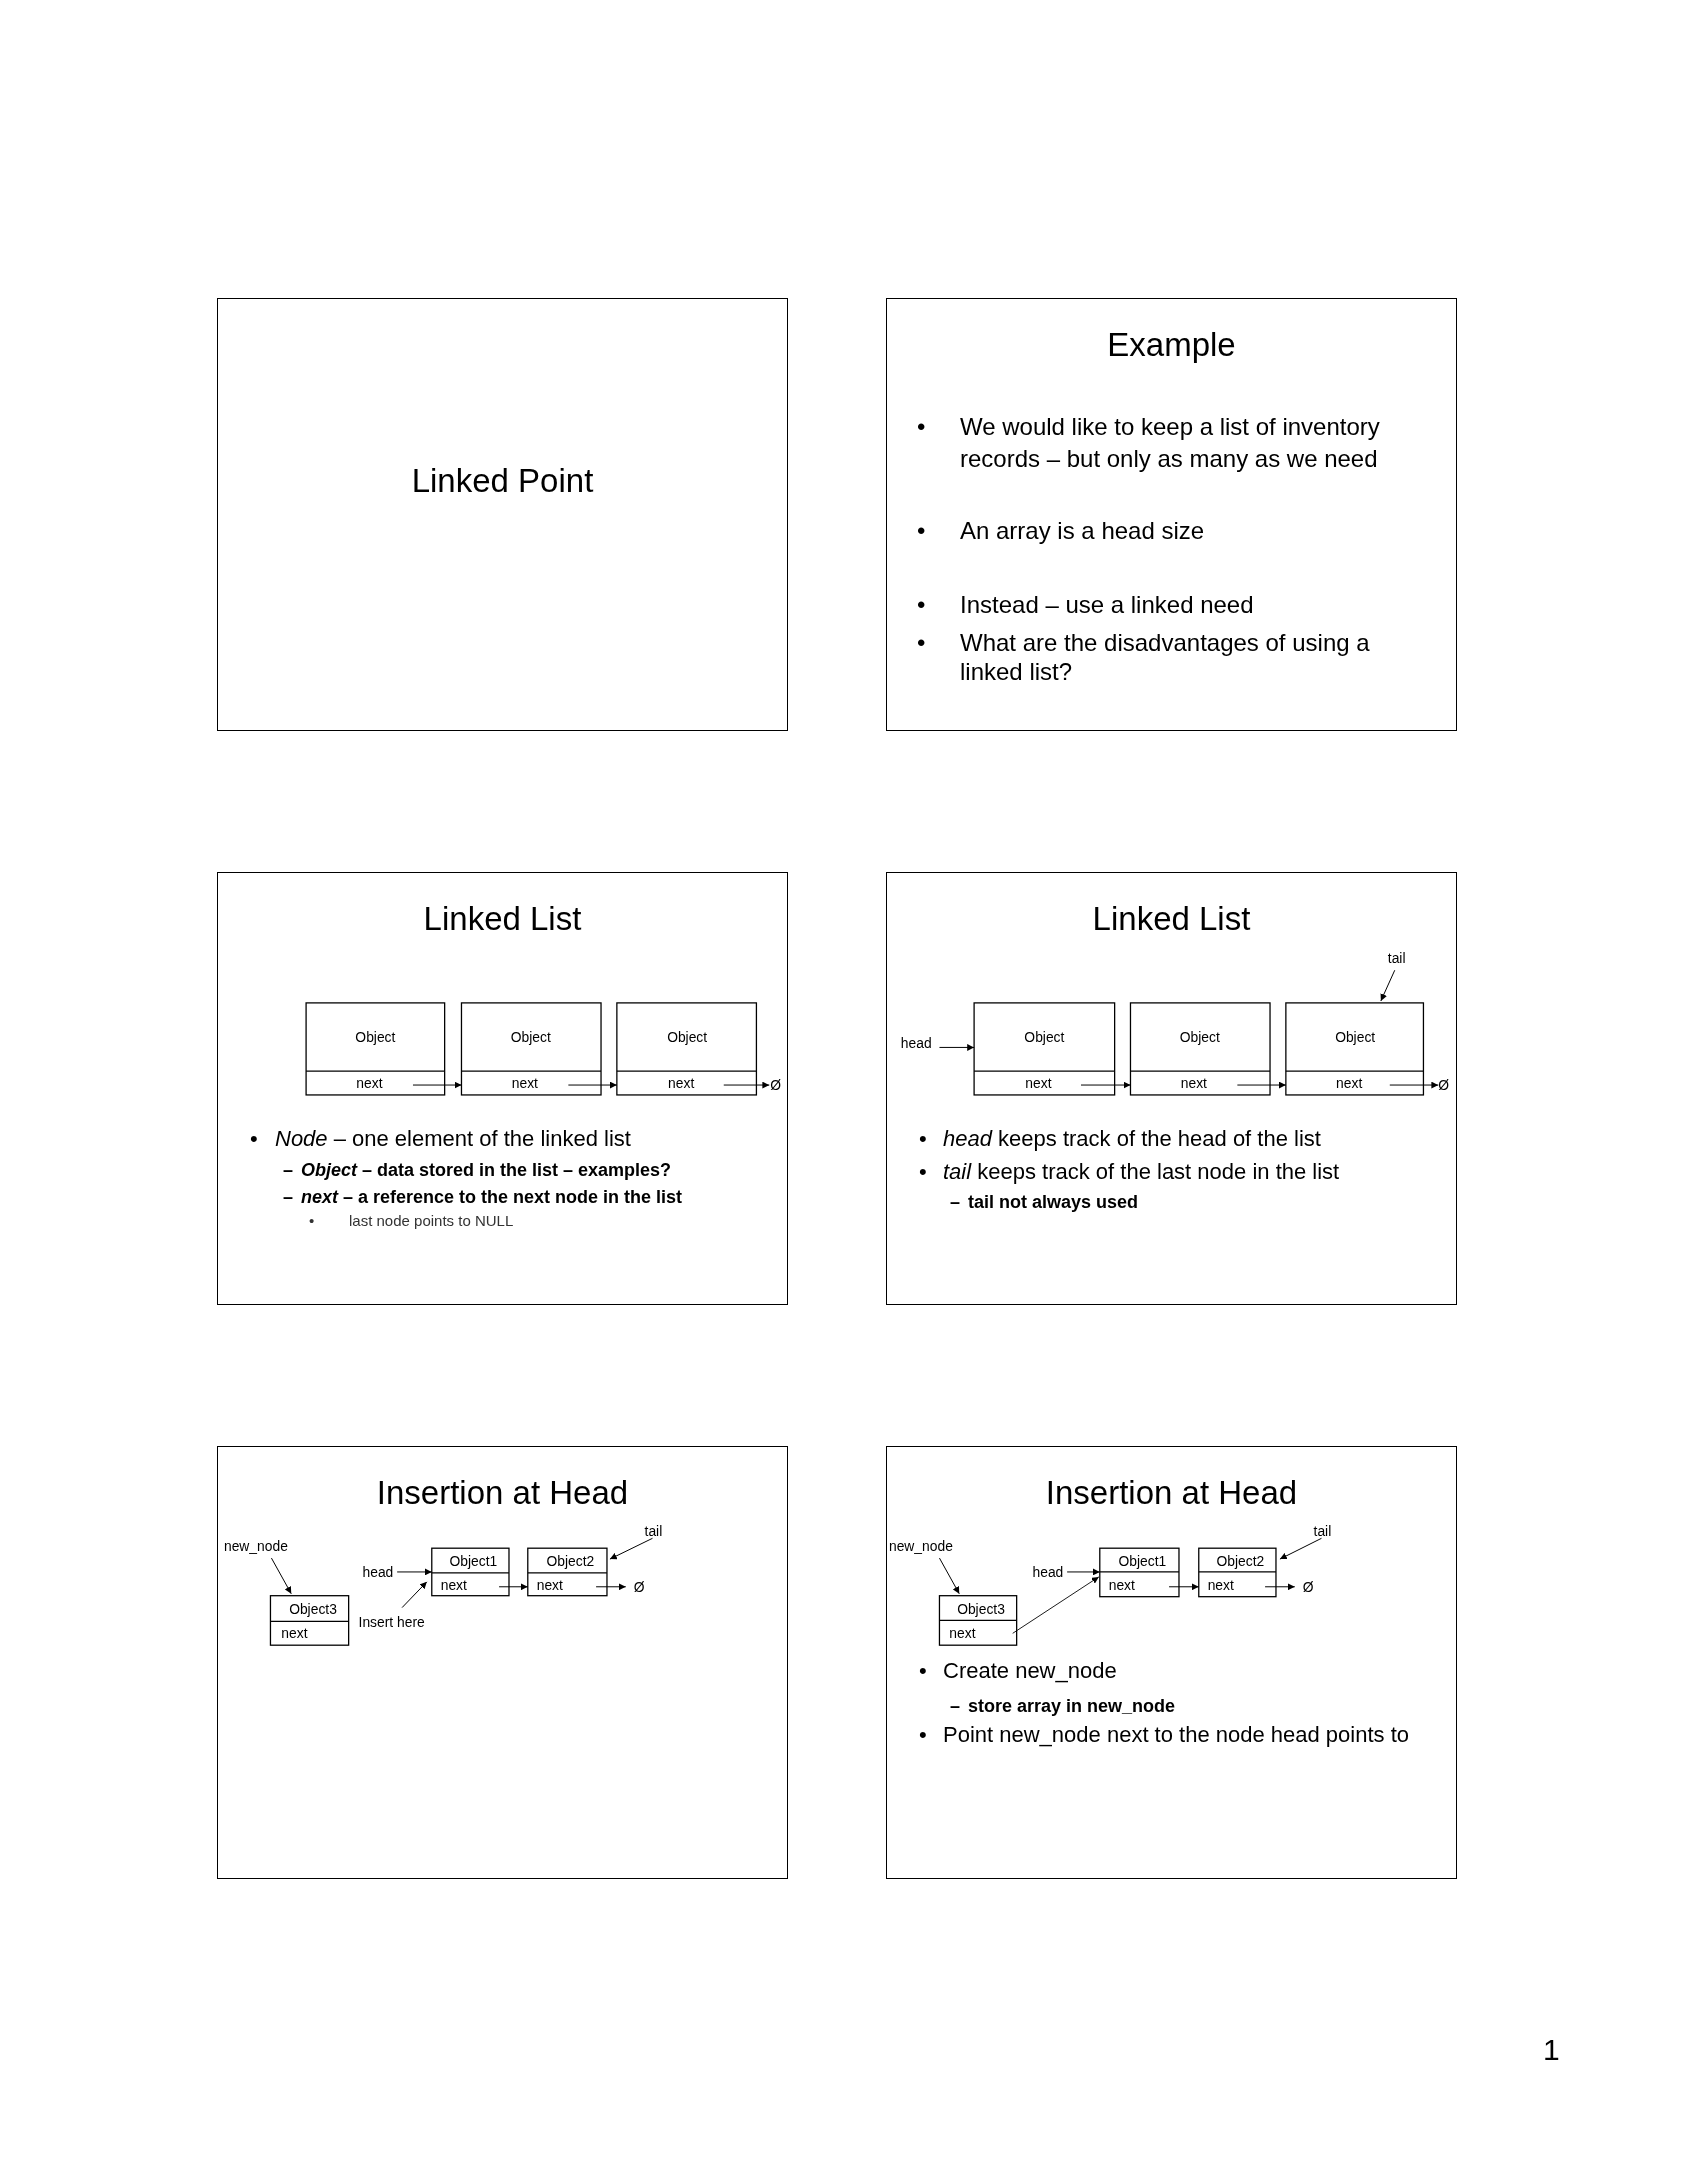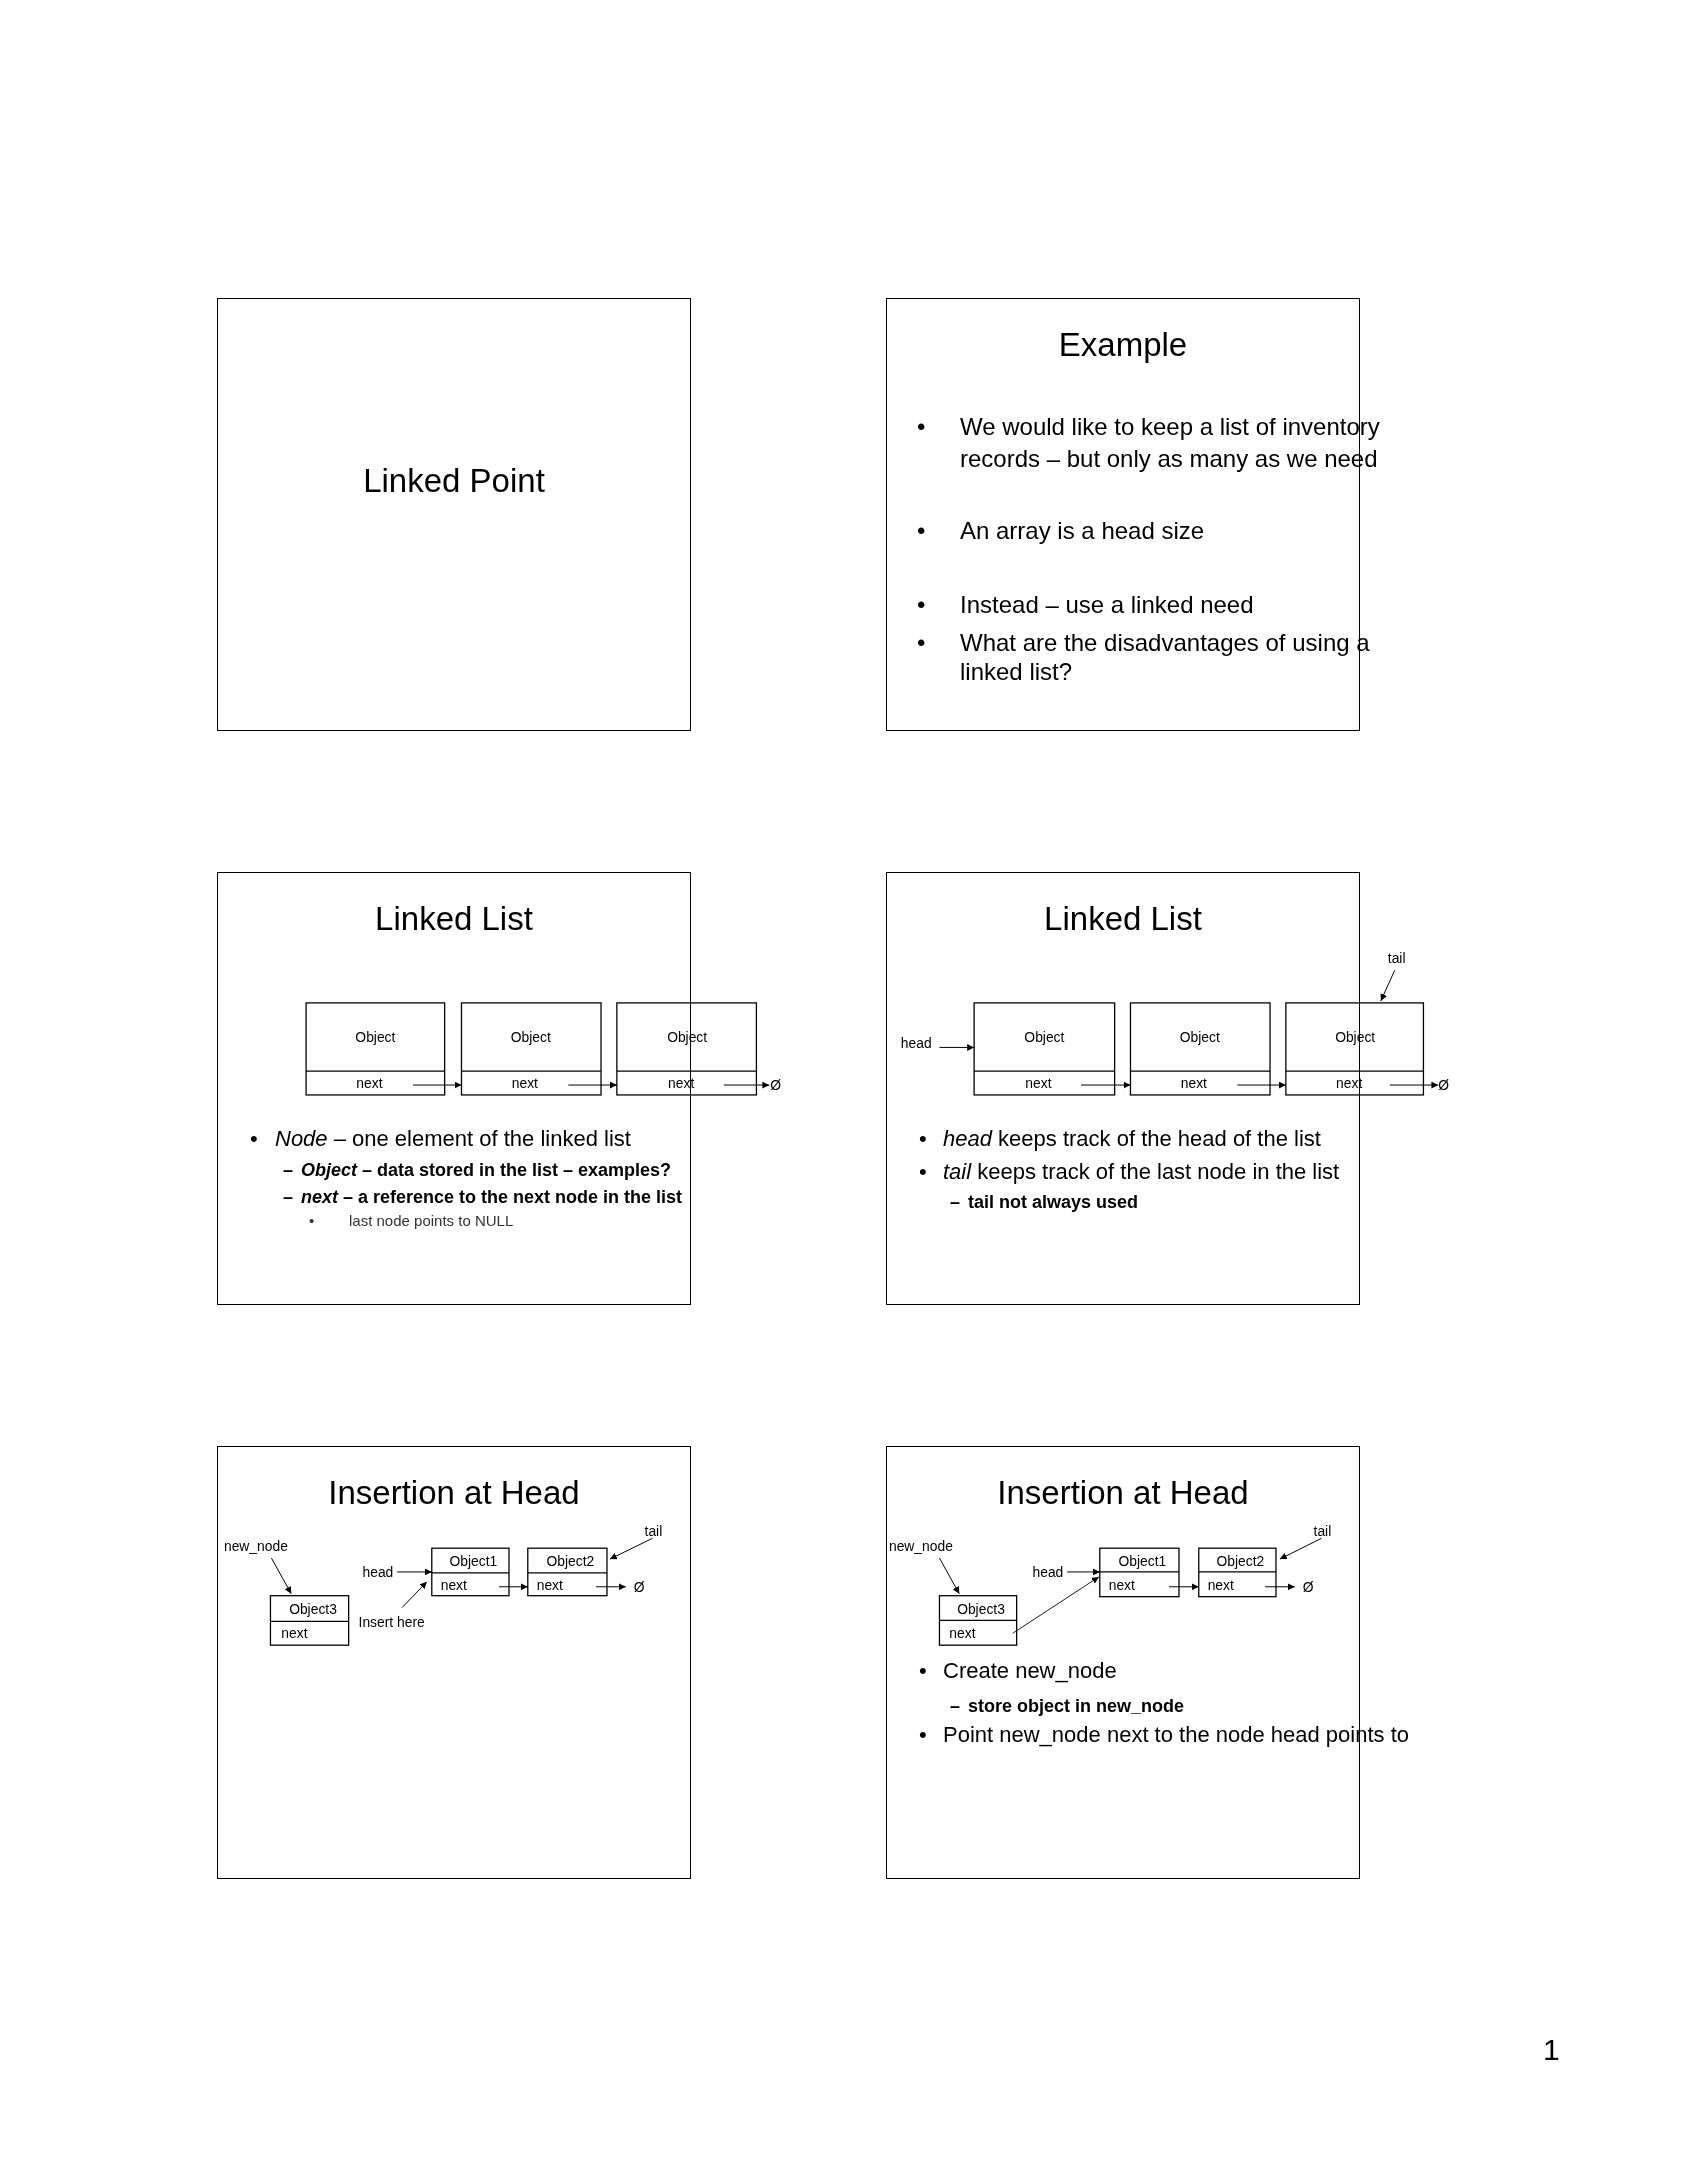--- a/index.html
+++ b/index.html
@@ -1,18 +1,18 @@
 <!DOCTYPE html>
 <html><head>
 <meta charset="utf-8">
 <style>
   html, body { margin: 0; padding: 0; background: #ffffff; }
   body { width: 1683px; height: 2178px; position: relative; overflow: hidden;
          font-family: "Liberation Sans", sans-serif; color: #000; }
-  .slide { position: absolute; width: 474px; height: 433px; box-sizing: border-box;
+  .slide { position: absolute; width: 571px; height: 433px; box-sizing: border-box;
            border: 1.5px solid #000; background: #fff; }
   .s1 { left: 217px; top: 298px; }
   .s2 { left: 886px; top: 298px; }
   .s3 { left: 217px; top: 872px; }
   .s4 { left: 886px; top: 872px; }
   .s5 { left: 217px; top: 1446px; }
   .s6 { left: 886px; top: 1446px; }
   .title { position: absolute; left: 0; width: 100%; text-align: center;
            font-size: 33px; line-height: 40px; white-space: nowrap; }
   .abs { position: absolute; white-space: nowrap; }
@@ -209,20 +209,20 @@
     <line x1="285" y1="141" x2="315" y2="141" stroke="#000" stroke-width="1" marker-end="url(#arrowhead)"></line>
     <line x1="382" y1="141" x2="412" y2="141" stroke="#000" stroke-width="1" marker-end="url(#arrowhead)"></line>
     <text x="420" y="146" font-size="14">Ø</text>
     <text x="431" y="90" font-size="14">tail</text>
     <line x1="439" y1="92" x2="397" y2="113" stroke="#000" stroke-width="1" marker-end="url(#arrowhead)"></line>
   </svg>
   <div>
     <span class="abs b1s" style="left:32px;top:210px;">•</span>
     <span class="abs b1s" style="left:56px;top:210px;">Create new_node</span>
     <span class="abs b2" style="left:63px;top:248px;">–</span>
-    <span class="abs b2" style="left:81px;top:248px;">store object in new_node</span>
+    <span class="abs b2" style="left:81px;top:248px;">store array in new_node</span>
     <span class="abs b1s" style="left:32px;top:274px;">•</span>
     <span class="abs b1s" style="left:56px;top:274px;">Point new_node next to the node head points to</span>
   </div>
 </div>
 
 <div class="page-num">1</div>
 
 
 </body></html>

